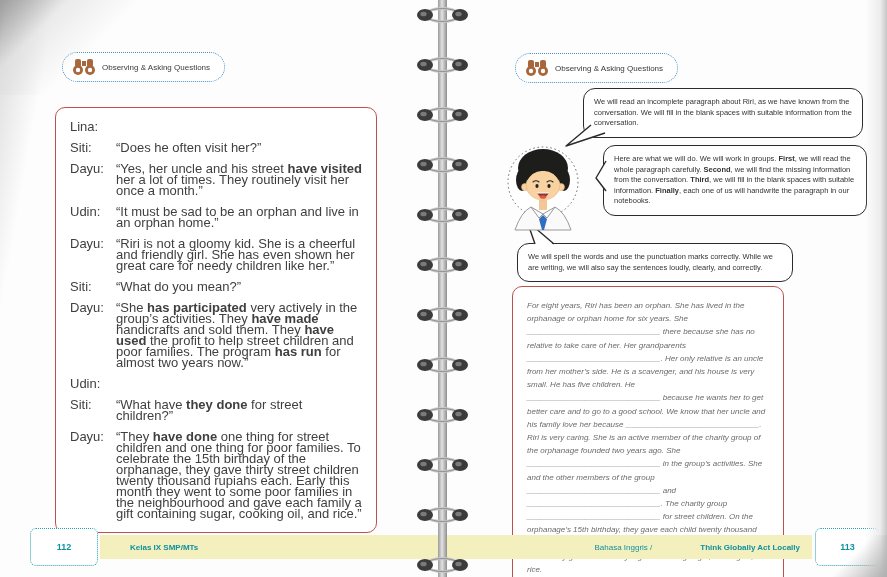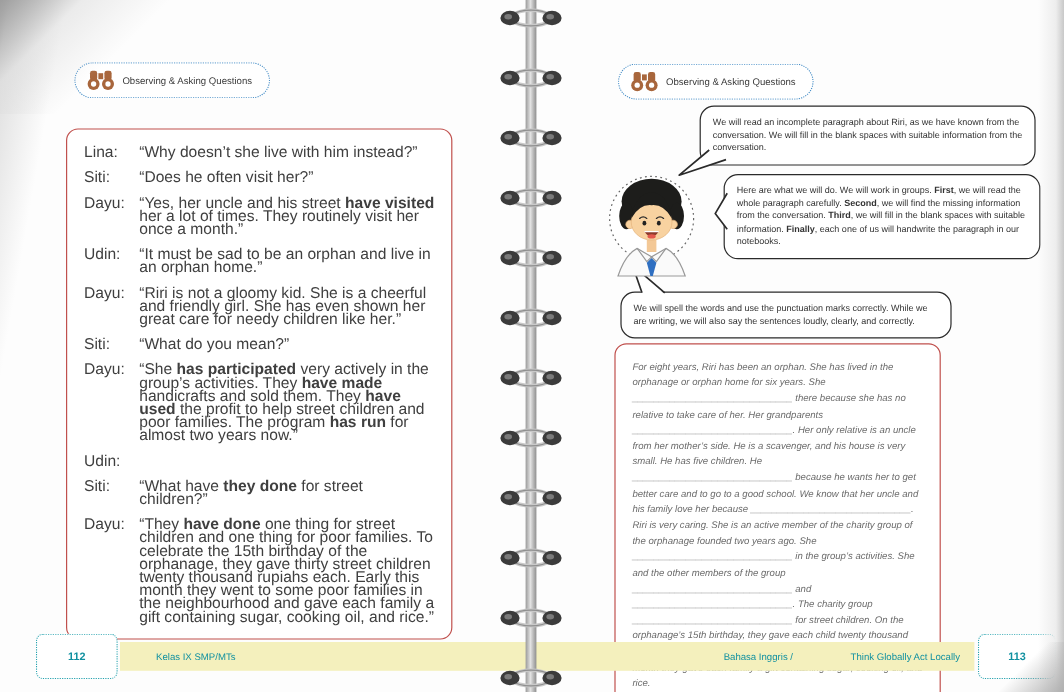--- a/index.html
+++ b/index.html
@@ -48,21 +48,21 @@
   .footer-num{position:absolute;top:528px;height:38px;box-sizing:border-box;
               border:1.5px dotted #25a2ae;border-radius:6px;
               display:flex;align-items:center;justify-content:center;
               font-size:9px;font-weight:bold;color:#1090a0;background:#fff;}
   .footer-num-left{left:30px;width:68px;}
   .footer-num-right{left:360px;width:65px;}
   .footer-bar{position:absolute;top:535px;height:24px;background:#f4f0bd;
               display:flex;align-items:center;font-size:8px;color:#1090a0;box-sizing:border-box;}
   .footer-bar-left{left:100px;width:355px;padding-left:30px;}
   .footer-bar-right{left:0;width:357px;justify-content:flex-end;padding-right:12px;gap:48px;}
-  .footer-label-bold{font-weight:normal;}
+  .footer-label-bold{font-weight:bold;}
 
   
   .spiral{position:absolute;left:405px;top:0;width:70px;height:577px;z-index:5;pointer-events:none;}
 
   
   .edge{position:absolute;pointer-events:none;z-index:6;}
   .edge-left{left:0;top:0;height:100%;width:70px;
              background:linear-gradient(100deg,#ababab 0px,#dedede 8px,rgba(255,255,255,0) 55px);}
   .edge-corner-tl{left:0;top:0;width:150px;height:95px;
              background:linear-gradient(135deg,#9e9e9e 0%,rgba(220,220,220,.55) 28%,rgba(255,255,255,0) 58%);}
@@ -89,21 +89,20 @@
             <circle cx="18" cy="12" r="2.2" fill="#fff"></circle>
         </svg>
       </span>
       <span class="badge-label">Observing &amp; Asking Questions</span>
     </div>
 
     <div class="dlg-box">
       <div id="dialogue-list">
           <div class="dlg-row">
             <span class="speaker">Lina:</span>
-            <span class="utterance"><span>“Why doesn’t she live with him instead?”</span></span>
           </div>
           <div class="dlg-row">
             <span class="speaker">Siti:</span>
             <span class="utterance"><span>“Does he often visit her?”</span></span>
           </div>
           <div class="dlg-row">
             <span class="speaker">Dayu:</span>
             <span class="utterance"><span>“Yes, her uncle and his street </span><span class="b">have visited</span><span> her a lot of times. They routinely visit her once a month.”</span></span>
           </div>
           <div class="dlg-row">

